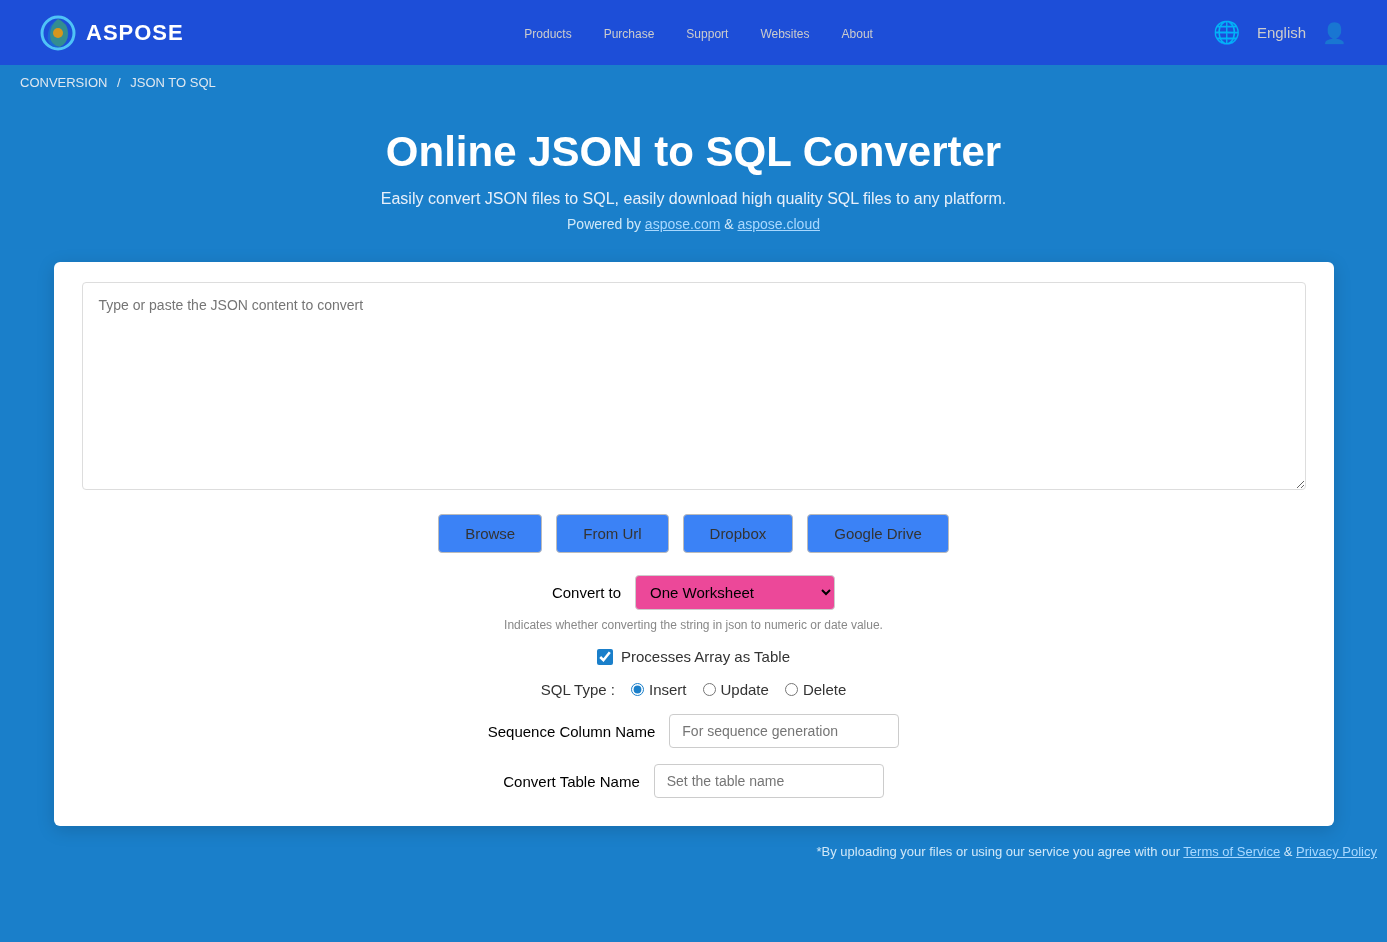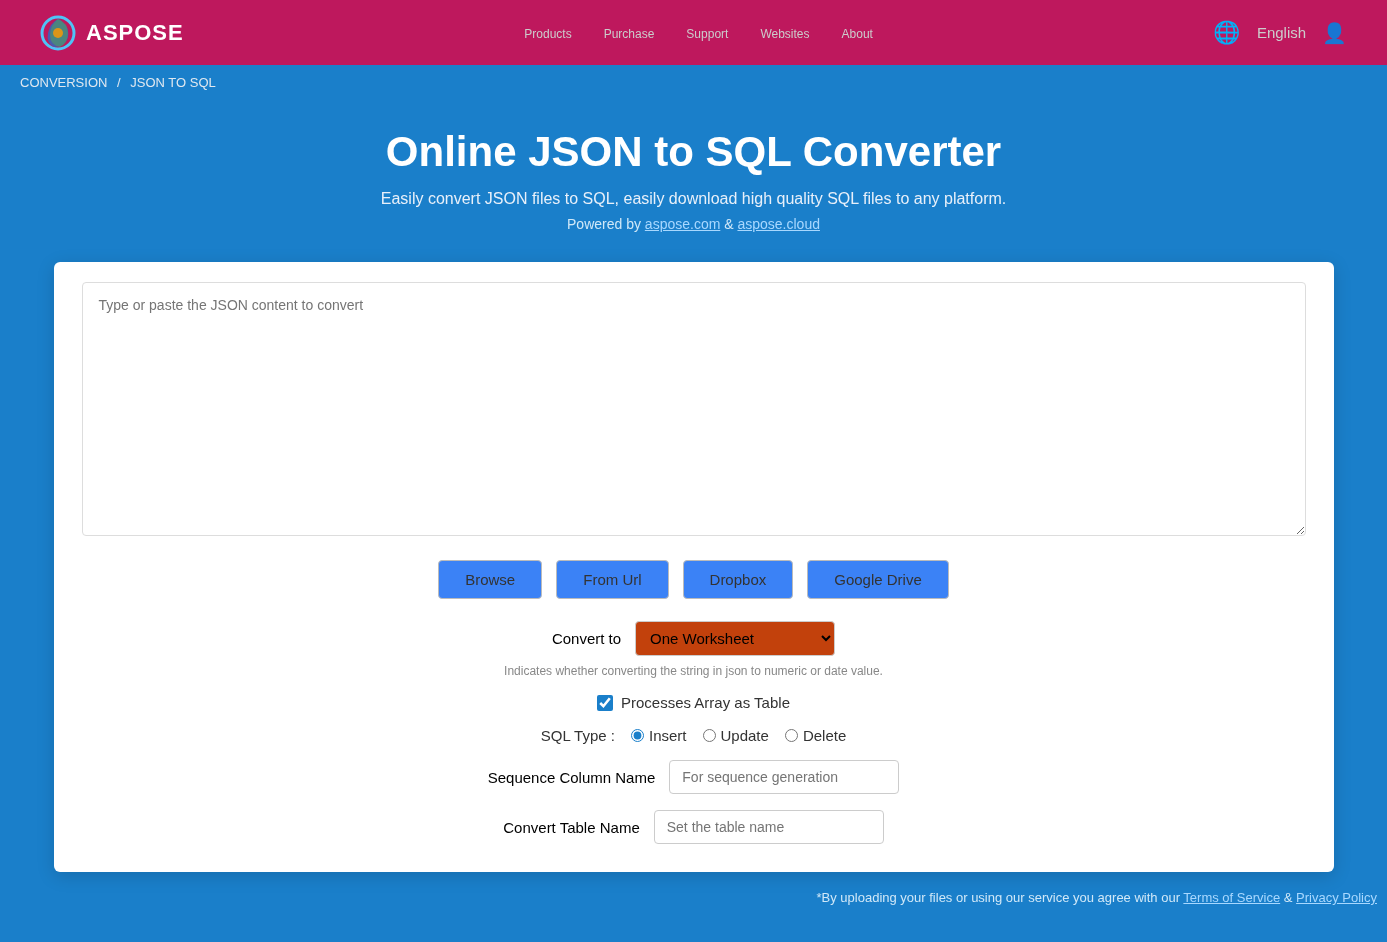--- a/index.html
+++ b/index.html
@@ -1,20 +1,20 @@
 <!DOCTYPE html>
 <html><head>
   <meta charset="utf-8">
   <style>
     * { box-sizing: border-box; margin: 0; padding: 0; }
     body { font-family: 'Segoe UI', Arial, sans-serif; background: #1a7fca; min-height: 942px; }
 
     
     .navbar {
-      background: #be185d;
+      background: #1d4ed8;
       display: flex;
       align-items: center;
       padding: 0 40px;
       height: 65px;
       justify-content: space-between;
     }
     .nav-logo {
       display: flex;
       align-items: center;
       gap: 10px;
@@ -86,21 +86,21 @@
       border-radius: 6px;
       margin: 10px auto 0;
       max-width: 1280px;
       padding: 20px 28px 28px;
       box-shadow: 0 4px 18px rgba(0,0,0,0.15);
     }
 
     
     .json-textarea {
       width: 100%;
-      height: 254px;
+      height: 208px;
       border: 1px solid #ddd;
       border-radius: 4px;
       padding: 14px 16px;
       font-size: 14px;
       color: #999;
       resize: vertical;
       outline: none;
       font-family: inherit;
     }
 
@@ -142,21 +142,21 @@
       font-size: 15px;
       color: #000000;
       white-space: nowrap;
     }
 
     select.option-select {
       border: 1px solid #ccc;
       border-radius: 4px;
       padding: 7px 32px 7px 10px;
       font-size: 15px;
-      background: #c2410c;
+      background: #ec4899;
       min-width: 200px;
       appearance: auto;
       cursor: pointer;
     }
 
     .hint-text {
       font-size: 12px;
       color: #888;
       text-align: center;
       margin-top: -8px;

